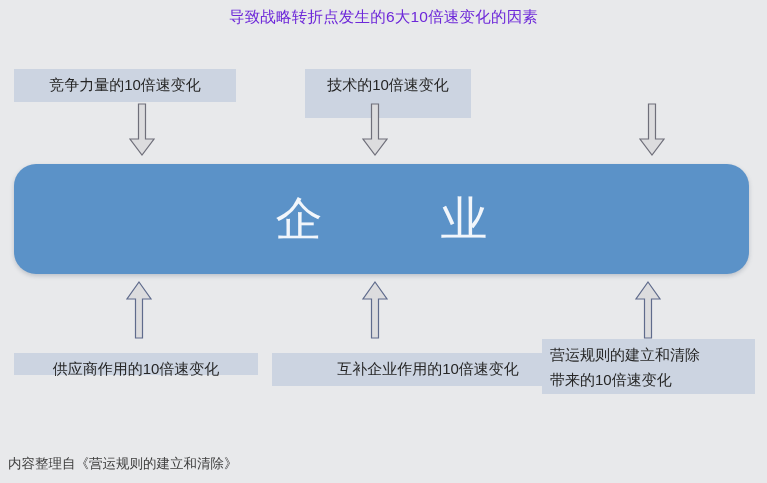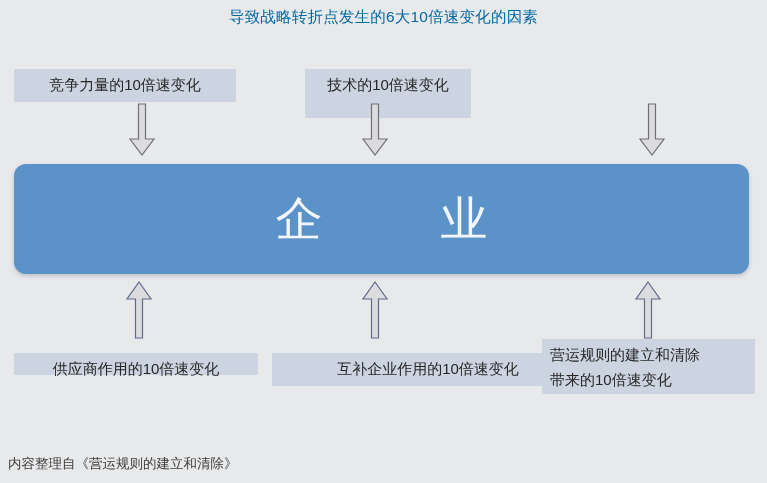--- a/index.html
+++ b/index.html
@@ -22,21 +22,21 @@
   }
 
   
   .diagram-title {
     position: absolute;
     left: 0;
     top: 7px;
     width: 767px;
     text-align: center;
     font-size: 15.5px;
-    color: #0369a1;
+    color: #6d28d9;
     letter-spacing: 0.2px;
     white-space: nowrap;
   }
 
   
   .chip {
     position: absolute;
     background: #ccd4e1;
     color: #262626;
     font-size: 15px;
@@ -48,21 +48,21 @@
   }
 
   
   .core-bar {
     position: absolute;
     left: 14px;
     top: 164px;
     width: 735px;
     height: 110px;
     background: #5b92c8;
-    border-radius: 12px;
+    border-radius: 22px;
     box-shadow: 0 2px 4px rgba(80, 95, 115, 0.28);
   }
   .core-label {
     position: absolute;
     left: 0;
     top: 0;
     width: 100%;
     height: 100%;
     display: flex;
     align-items: center;

